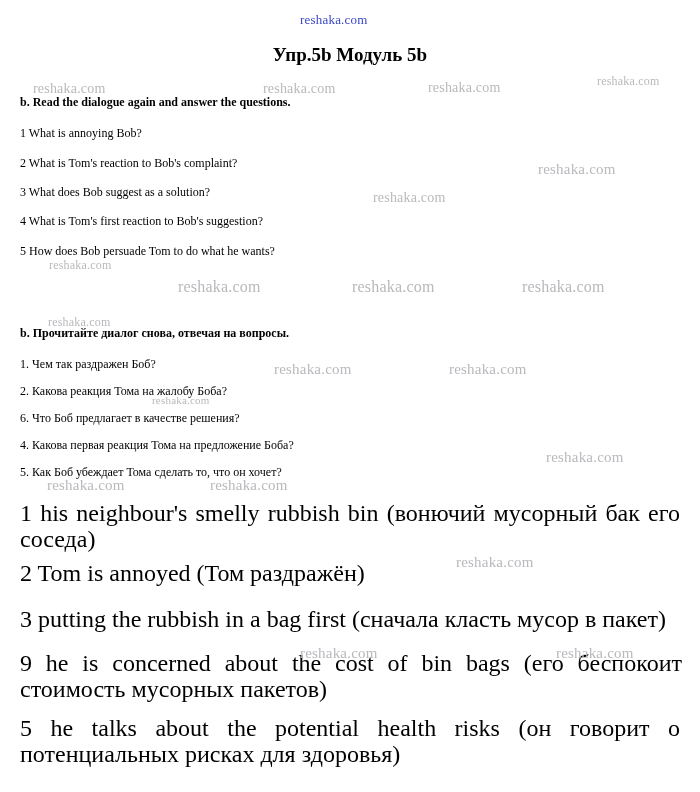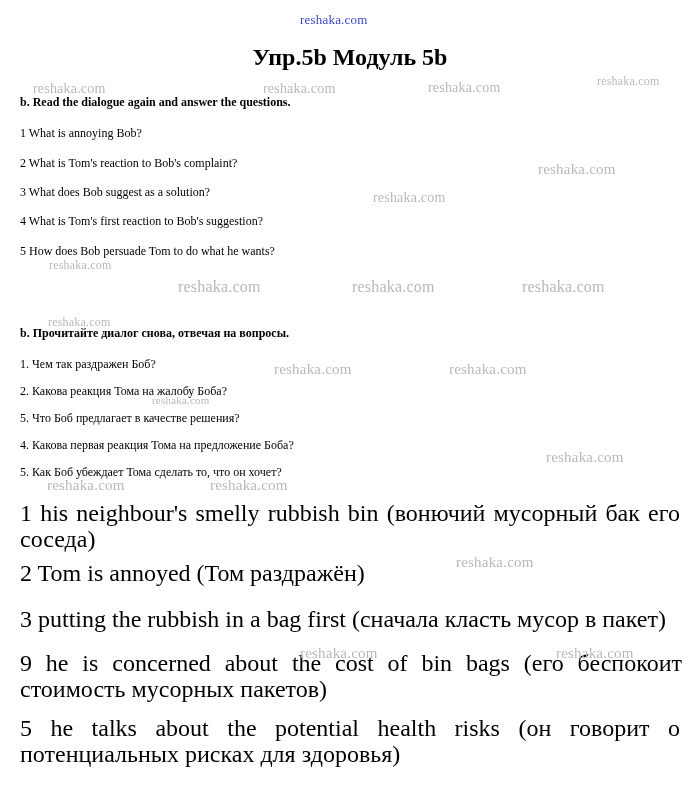--- a/index.html
+++ b/index.html
@@ -38,21 +38,21 @@
   .content {
     position: relative;
     z-index: 1;
   }
   .title {
     position: absolute;
     top: 44px;
     left: 0;
     width: 700px;
     text-align: center;
-    font-size: 24px;
+    font-size: 19px;
     font-weight: bold;
     font-family: "Liberation Serif", serif;
   }
   .line {
     position: absolute;
     font-size: 12px;
     font-family: "Liberation Serif", serif;
     white-space: nowrap;
   }
   .bold {
@@ -103,21 +103,21 @@
     <div class="line" style="left:20px; top:126px;">1 What is annoying Bob?</div>
     <div class="line" style="left:20px; top:156px;">2 What is Tom's reaction to Bob's complaint?</div>
     <div class="line" style="left:20px; top:185px;">3 What does Bob suggest as a solution?</div>
     <div class="line" style="left:20px; top:214px;">4 What is Tom's first reaction to Bob's suggestion?</div>
     <div class="line" style="left:20px; top:244px;">5 How does Bob persuade Tom to do what he wants?</div>
 
     <div class="line bold" style="left:20px; top:326px;text-align:center;">b. Прочитайте диалог снова, отвечая на вопросы.</div>
 
     <div class="line" style="left:20px; top:357px;">1. Чем так раздражен Боб?</div>
     <div class="line" style="left:20px; top:384px;text-align:center;">2. Какова реакция Тома на жалобу Боба?</div>
-    <div class="line" style="left:20px; top:411px;">5. Что Боб предлагает в качестве решения?</div>
+    <div class="line" style="left:20px; top:411px;">6. Что Боб предлагает в качестве решения?</div>
     <div class="line" style="left:20px; top:438px;">4. Какова первая реакция Тома на предложение Боба?</div>
     <div class="line" style="left:20px; top:465px;">5. Как Боб убеждает Тома сделать то, что он хочет?</div>
 
     <div class="para" style="left:20px; top:500px; width:660px; line-height:26px;">1 his neighbour's smelly rubbish bin (вонючий мусорный бак его соседа)</div>
     <div class="para" style="left:20px; top:560px; width:660px; line-height:26px;">2 Tom is annoyed (Том раздражён)</div>
     <div class="para" style="left:20px; top:606px; width:660px; line-height:26px;">3 putting the rubbish in a bag first (сначала класть мусор в пакет)</div>
     <div class="para" style="left:20px; top:650px; width:662px; line-height:26px;">9 he is concerned about the cost of bin bags (его беспокоит стоимость мусорных пакетов)</div>
     <div class="para" style="left:20px; top:715px; width:660px; line-height:26px;">5 he talks about the potential health risks (он говорит о потенциальных рисках для здоровья)</div>
 
   </div>

